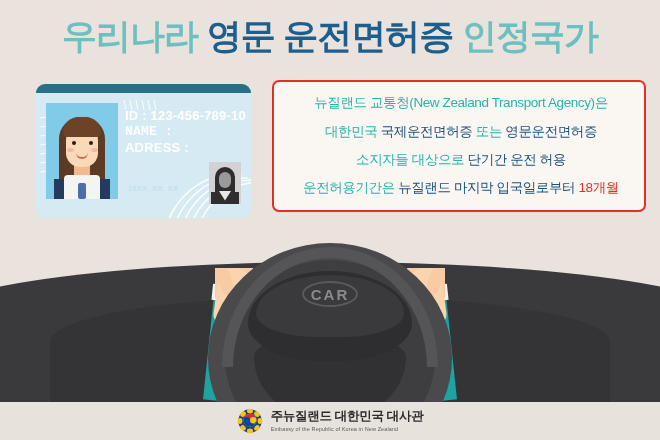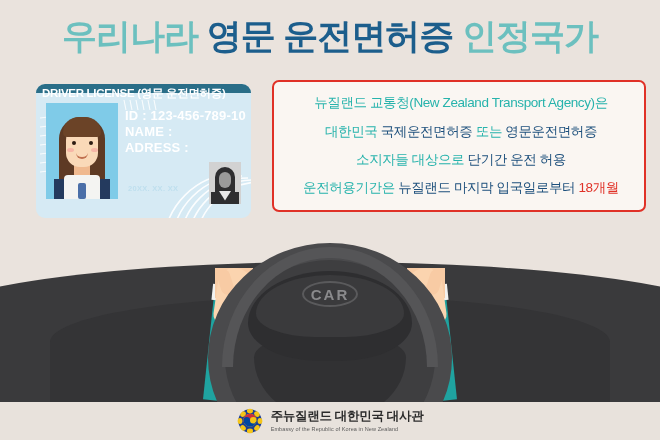--- a/index.html
+++ b/index.html
@@ -300,21 +300,21 @@
   .card-field {
     position: absolute;
     left: 89px;
     color: #FFFFFF;
     font-size: 13px;
     font-weight: bold;
     letter-spacing: 0.2px;
     white-space: nowrap;
   }
   .cf-id      { top: 24px; }
-  .cf-name    { top: 40px; }
+  .cf-name    { top: 40px; font-family: Liberation Mono, monospace; }
   .cf-address { top: 56px; text-align: right; }
 
   .card-date {
     position: absolute;
     left: 92px;
     top: 100px;
     color: #BFDFEE;
     font-size: 7.5px;
     font-weight: bold;
     letter-spacing: .3px;
@@ -473,21 +473,20 @@
     <div class="wheel-rim-hl"></div>
     <div class="wheel-spoke-lower"></div>
     <div class="wheel-hub"></div>
     <div class="wheel-hub-hl"></div>
     <div class="car-logo-ring"></div>
     <div class="car-logo">CAR</div>
   </div>
 
   <div class="card">
     <div class="card-header"></div>
-    <div class="card-header-text">DRIVER LICENSE (영문 운전면허증)</div>
 
     <svg class="card-ticks" viewBox="0 0 40 10">
       <g stroke="#FFFFFF" stroke-width="1.1" opacity="0.85">
         <line x1="2" y1="0" x2="4" y2="10"></line>
         <line x1="8" y1="0" x2="10" y2="10"></line>
         <line x1="14" y1="0" x2="16" y2="10"></line>
         <line x1="20" y1="0" x2="22" y2="10"></line>
         <line x1="26" y1="0" x2="28" y2="10"></line>
         <line x1="32" y1="0" x2="34" y2="10"></line>
       </g>

